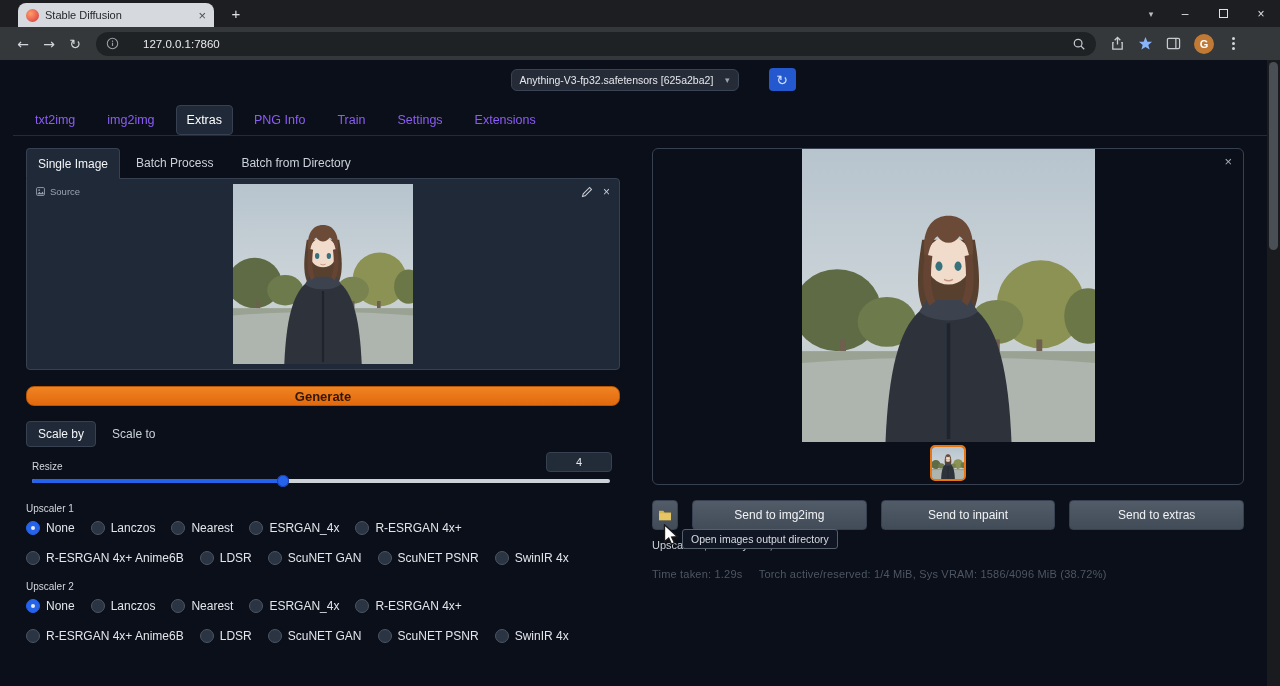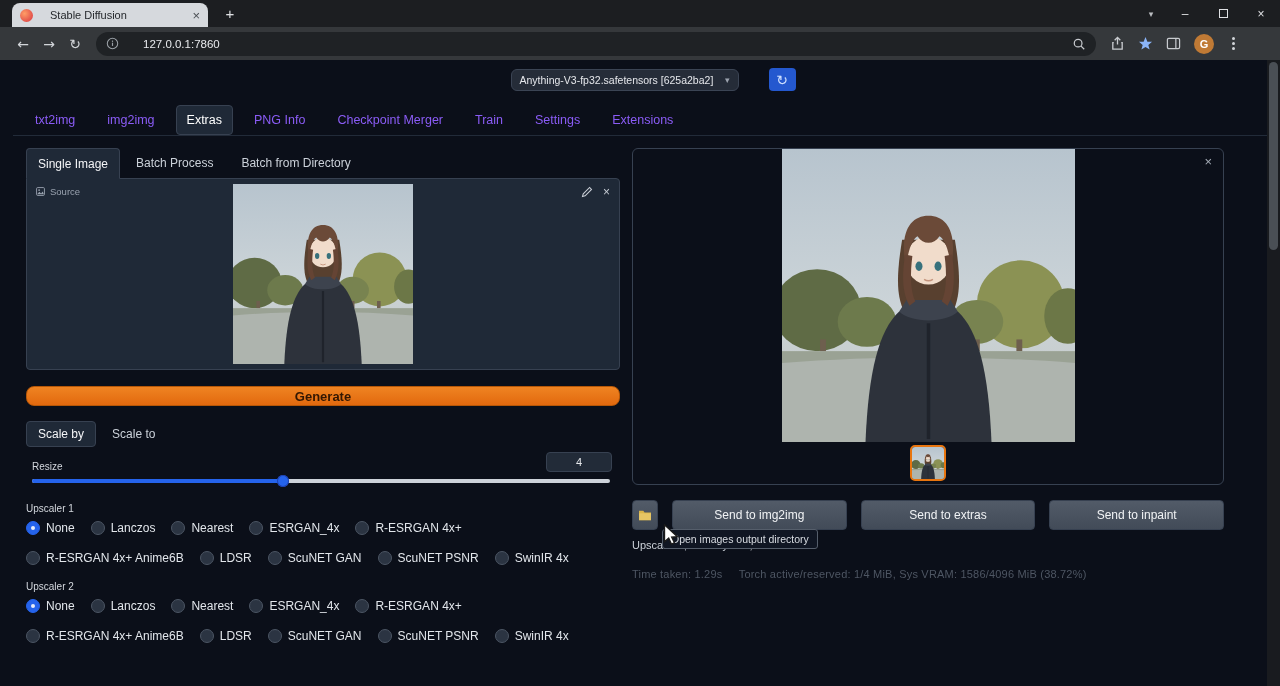--- a/index.html
+++ b/index.html
@@ -2,21 +2,21 @@
 <html><head>
 <meta charset="utf-8">
 <style>
   * { margin:0; padding:0; box-sizing:border-box; }
   html,body { width:1280px; height:686px; }
   body { font-family:"Liberation Sans", sans-serif; background:#0b0f19; overflow:hidden; position:relative; color:#e5e7eb; }
   button { font:inherit; color:inherit; background:none; border:none; cursor:default; text-align:center; }
 
   
   .titlebar { height:27px; background:#1c1e21; display:flex; align-items:flex-end; }
-  .chrome-tab { width:196px; height:24px; background:#d6d9dd; border-radius:8px 8px 0 0; margin-left:12px; display:flex; align-items:center; gap:17px; padding:0 8px; }
+  .chrome-tab { width:196px; height:24px; background:#d6d9dd; border-radius:8px 8px 0 0; margin-left:18px; display:flex; align-items:center; gap:6px; padding:0 8px; }
   .favicon { width:13px; height:13px; border-radius:50%; background:radial-gradient(circle at 35% 35%, #ff9d66, #e2504a 72%); flex:none; }
   .tab-title { font-size:11px; color:#25282c; flex:1; white-space:nowrap; overflow:hidden; }
   .tab-close { font-size:13px; color:#4b4f54; line-height:1; }
   .newtab { color:#dfe1e4; font-size:15px; margin:0 0 5px 12px; width:20px; text-align:center; }
   .titlebar-right { margin-left:auto; display:flex; align-items:center; height:100%; }
   .cap-btn { width:38px; height:100%; display:flex; align-items:center; justify-content:center; color:#dfe1e4; font-size:12px; }
   .cap-btn.small { width:30px; font-size:9px; color:#b9bcc0; }
   .maxbox { width:9px; height:9px; border:1px solid #dfe1e4; display:block; }
 
   .toolbar { height:33px; background:#35383b; display:flex; align-items:center; padding:0 10px; }
@@ -33,21 +33,21 @@
   .ckpt-label { margin-left:26px; font-size:10px; color:#d3d7dd; }
   .ckpt-row { margin:0 0 0 26px; display:flex; align-items:center; gap:30px;justify-content:center; }
   .ckpt-select { width:228px; height:22px; background:#252c38; border:1px solid #3b4454; border-radius:6px; display:flex; align-items:center; justify-content:space-between; padding:0 8px; font-size:10.5px; color:#e5e7eb; }
   .ckpt-select .chev { color:#9ca3af; font-size:9px; }
   .refresh-btn { width:27px; height:23px; background:#2458cf; border-radius:4px; display:flex; align-items:center; justify-content:center; color:#cfe0ff; font-size:14px; font-family:"DejaVu Sans", sans-serif; }
 
   .main-tabs { display:flex; gap:10px; margin:14px 0 0 24px; }
   .main-tab { padding:7px 10px; font-size:12.5px; color:#8b5cf6; border:1px solid transparent; border-radius:4px; }
   .main-tab.active { background:#1f2937; border-color:#374151; color:#fff; }
 
-  .content { margin:0 13px; border-top:1px solid #222b39; padding:12px 13px 0; display:flex; gap:12px; }
+  .content { margin:0 13px; border-top:1px solid #222b39; padding:12px 13px 0; display:flex; gap:32px; }
   .col-left { width:594px; flex:none; }
   .col-right { width:592px; flex:none; position:relative; }
 
   .sub-tabs { display:flex; gap:4px; position:relative; z-index:2; }
   .sub-tab { padding:7px 11px; font-size:12px; color:#cbd1d9; border:1px solid transparent; border-radius:4px 4px 0 0; }
   .sub-tab.active { background:#1f2937; border-color:#374151 #374151 #1f2937; color:#f3f4f6; margin-bottom:-1px; }
   .scale-tabs { margin-top:15px; }
   .scale-tabs .sub-tab { padding:5px 11px; }
   .scale-tabs .sub-tab.active { border-bottom-color:#374151; border-radius:4px; margin-bottom:0; }
 
@@ -196,21 +196,20 @@
   <div class="main-tabs">
 
       <button class="main-tab"><span>txt2img</span></button>
 
       <button class="main-tab"><span>img2img</span></button>
 
       <button class="main-tab active"><span>Extras</span></button>
 
       <button class="main-tab"><span>PNG Info</span></button>
 
-      <button class="main-tab"><span>Checkpoint Merger</span></button>
 
       <button class="main-tab"><span>Train</span></button>
 
       <button class="main-tab"><span>Settings</span></button>
 
       <button class="main-tab"><span>Extensions</span></button>
     </div>
 
   <div class="content">
 
@@ -392,25 +391,25 @@
               <path d="M1 5 h14 v8 H1 Z" fill="#e6c564"></path>
             </svg>
         </button>
         <div class="send-btns">
 
             <button class="send-btn">
               <span>Send to img2img</span>
             </button>
 
             <button class="send-btn">
+              <span>Send to inpaint</span>
+            </button>
+
+            <button class="send-btn">
               <span>Send to extras</span>
-            </button>
-
-            <button class="send-btn">
-              <span>Send to inpaint</span>
             </button>
           </div>
       </div>
 
       <div class="result-info">Upscale: 4, visibility: 1.0, model:None</div>
       <div class="perf-stats">Time taken: 1.29s&nbsp;&nbsp;&nbsp;&nbsp;&nbsp;Torch active/reserved: 1/4 MiB, Sys VRAM: 1586/4096 MiB (38.72%)</div>
 
       <div class="tooltip">Open images output directory</div>
     </div>
   </div>

